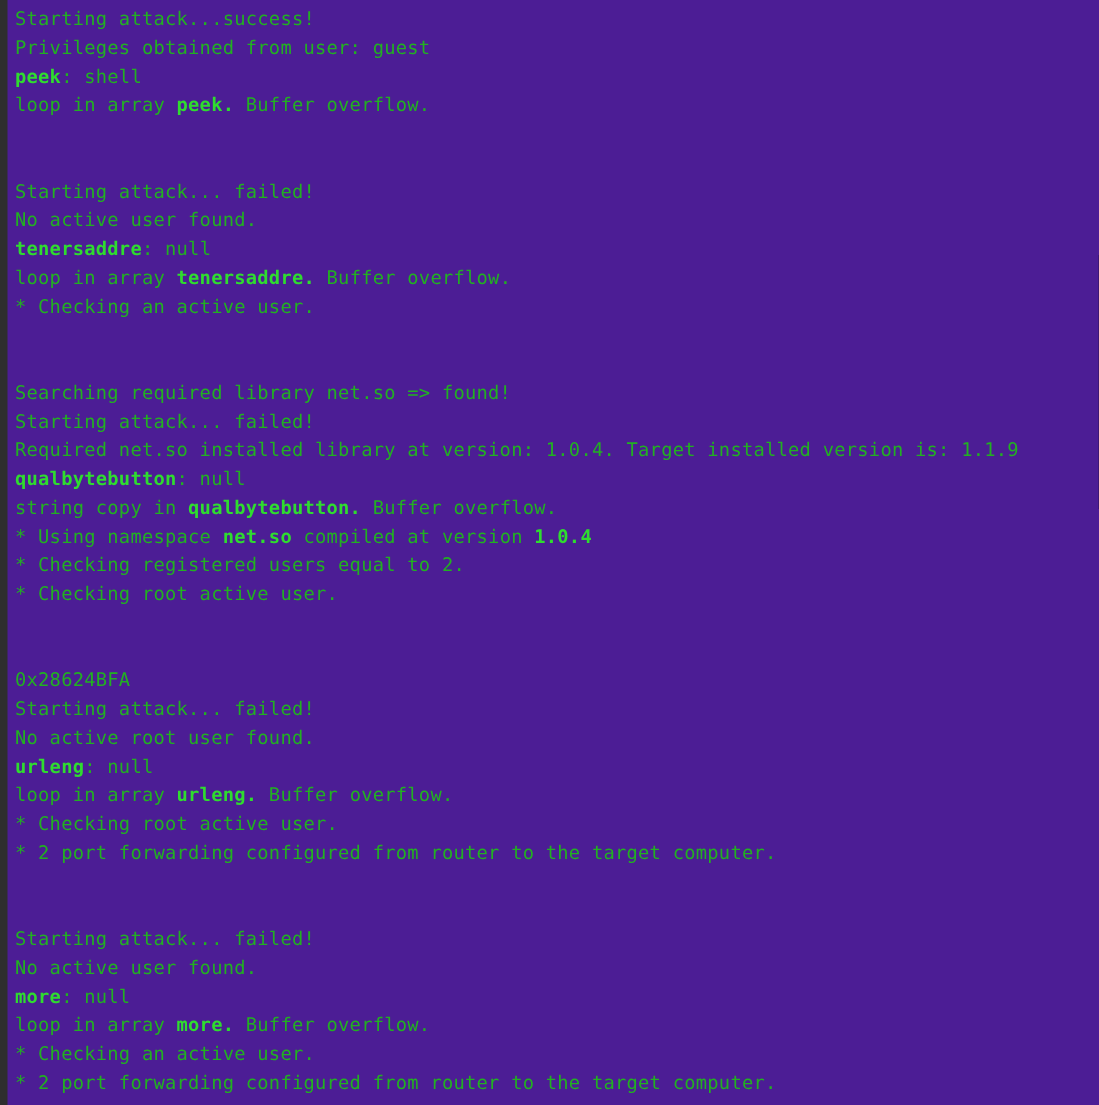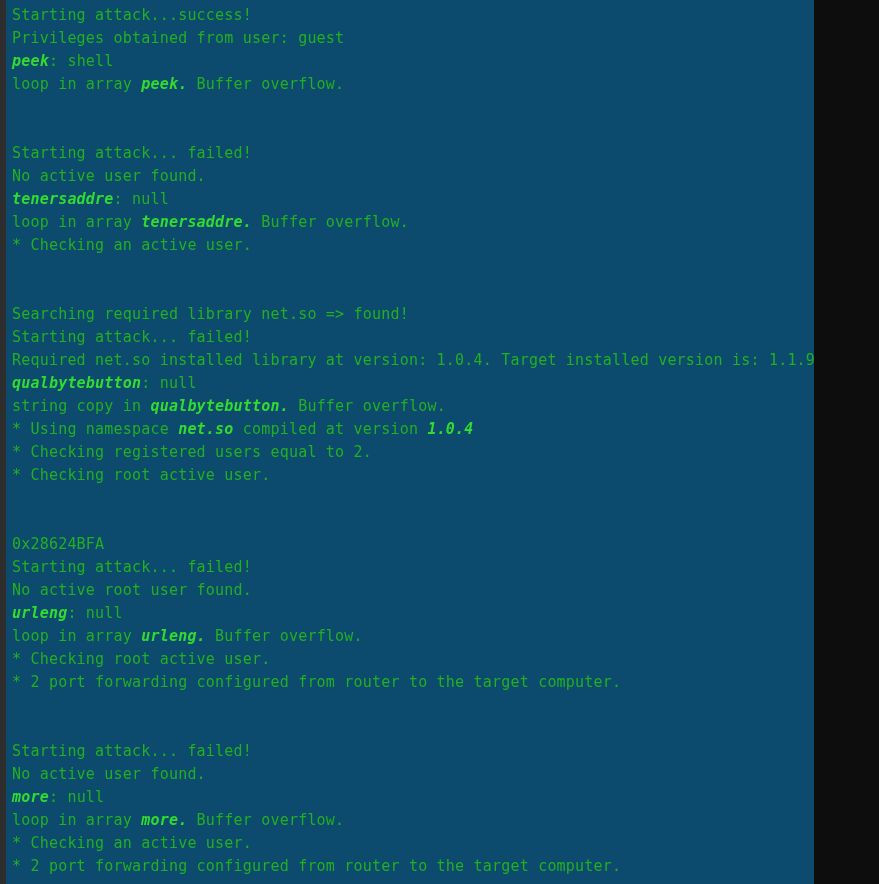--- a/index.html
+++ b/index.html
@@ -9,23 +9,23 @@
     background: #0d0d0d;
   }
   body {
     width: 879px;
     height: 884px;
     overflow: hidden;
     font-family: "DejaVu Sans Mono", "Liberation Mono", monospace;
   }
   #terminal {
     position: relative;
-    width: 814px;
+    width: 879px;
     height: 884px;
-    background: #0c4a6e;
+    background: #4c1d95;
     box-sizing: border-box;
     overflow: hidden;
   }
   
   #gutter {
     position: absolute;
     left: 0;
     top: 0;
     width: 6px;
     height: 884px;
@@ -49,21 +49,20 @@
     height: 23px;
     white-space: pre;
     color: #22b022;
   }
   .line.blank {
     height: 23px;
   }
   .b {
     font-weight: bold;
     color: #2fdc2f;
-    font-style: italic;
   }
 </style>
 </head>
 <body>
 
 <div id="terminal">
 
   <div id="gutter"></div>
 
   <div id="console-output"><div class="line"><span>Starting attack...success!</span></div><div class="line"><span>Privileges obtained from user: guest</span></div><div class="line"><span class="b">peek</span><span>: shell</span></div><div class="line"><span>loop in array </span><span class="b">peek.</span><span> Buffer overflow.</span></div><div class="line blank">&nbsp;</div><div class="line blank">&nbsp;</div><div class="line"><span>Starting attack... failed!</span></div><div class="line"><span>No active user found.</span></div><div class="line"><span class="b">tenersaddre</span><span>: null</span></div><div class="line"><span>loop in array </span><span class="b">tenersaddre.</span><span> Buffer overflow.</span></div><div class="line"><span>* Checking an active user.</span></div><div class="line blank">&nbsp;</div><div class="line blank">&nbsp;</div><div class="line"><span>Searching required library net.so =&gt; found!</span></div><div class="line"><span>Starting attack... failed!</span></div><div class="line"><span>Required net.so installed library at version: 1.0.4. Target installed version is: 1.1.9</span></div><div class="line"><span class="b">qualbytebutton</span><span>: null</span></div><div class="line"><span>string copy in </span><span class="b">qualbytebutton.</span><span> Buffer overflow.</span></div><div class="line"><span>* Using namespace </span><span class="b">net.so</span><span> compiled at version </span><span class="b">1.0.4</span></div><div class="line"><span>* Checking registered users equal to 2.</span></div><div class="line"><span>* Checking root active user.</span></div><div class="line blank">&nbsp;</div><div class="line blank">&nbsp;</div><div class="line"><span>0x28624BFA</span></div><div class="line"><span>Starting attack... failed!</span></div><div class="line"><span>No active root user found.</span></div><div class="line"><span class="b">urleng</span><span>: null</span></div><div class="line"><span>loop in array </span><span class="b">urleng.</span><span> Buffer overflow.</span></div><div class="line"><span>* Checking root active user.</span></div><div class="line"><span>* 2 port forwarding configured from router to the target computer.</span></div><div class="line blank">&nbsp;</div><div class="line blank">&nbsp;</div><div class="line"><span>Starting attack... failed!</span></div><div class="line"><span>No active user found.</span></div><div class="line"><span class="b">more</span><span>: null</span></div><div class="line"><span>loop in array </span><span class="b">more.</span><span> Buffer overflow.</span></div><div class="line"><span>* Checking an active user.</span></div><div class="line"><span>* 2 port forwarding configured from router to the target computer.</span></div></div>

